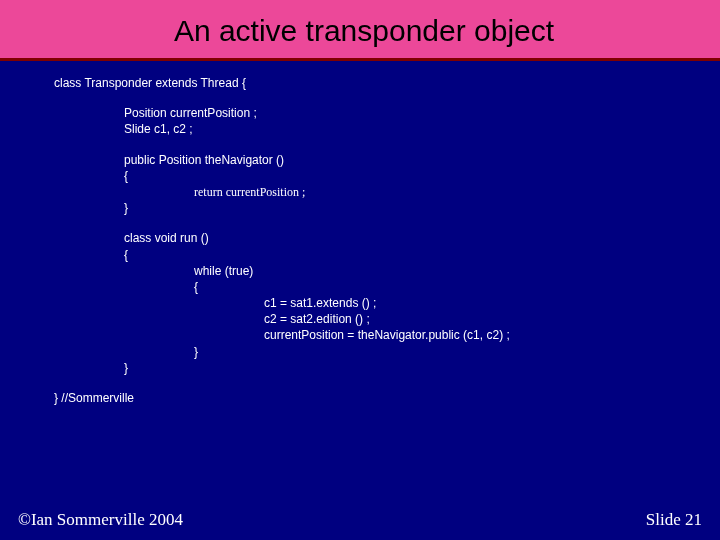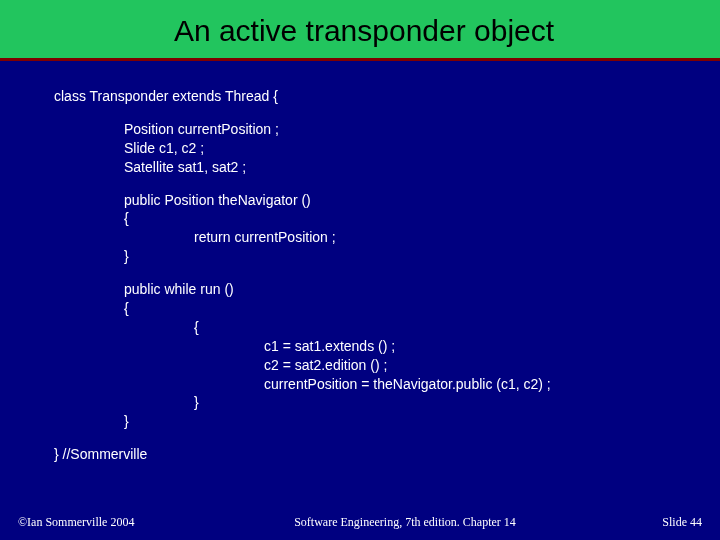--- a/index.html
+++ b/index.html
@@ -3,83 +3,84 @@
 <meta charset="utf-8">
 <style>
   * { margin: 0; padding: 0; box-sizing: border-box; }
   html, body { width: 720px; height: 540px; overflow: hidden; }
   body {
     background: #000080;
     font-family: Arial, Helvetica, sans-serif;
     position: relative;
   }
   .title-bar {
-    background: #22c55e;
+    background: #ec4899;
     padding: 14px 0 10px 8px;
     text-align: center;
     border-bottom: 3px solid #800000;
   }
   .title-bar h1 {
     font-size: 30px;
     font-weight: normal;
     color: #000000;
     font-family: Arial, Helvetica, sans-serif;
   }
   .code-area {
     padding: 14px 40px 10px 54px;
     color: #ffffff;
     font-family: Arial, Helvetica, sans-serif;
-    font-size: 14px;
+    font-size: 12px;
     line-height: 1.35;
-    margin-top: 12px;
   }
   .block-indent-1 { padding-left: 70px; }
-  .inner-indent { padding-left: 70px; }
+  .inner-indent { padding-left: 70px; font-family: Liberation Serif, serif; }
   .run-indent-1 { padding-left: 70px; }
   .run-indent-2 { padding-left: 140px; }
   .spacer { height: 14px; }
   .footer {
     position: absolute;
     bottom: 10px;
     left: 0;
     right: 0;
     display: flex;
     justify-content: space-between;
     padding: 0 18px;
     color: #ffffff;
     font-family: "Times New Roman", Times, serif;
-    font-size: 12px;
+    font-size: 17px;
   }
   .footer .center { text-align: center; flex: 1; }
   .footer .left { width: 170px; text-align: left; }
   .footer .right { width: 80px; text-align: right; }
 </style>
 </head>
 <body>
 
 <div class="title-bar">
   <h1>An active transponder object</h1>
 </div>
 
 <div class="code-area">
   <div>class Transponder extends Thread {</div>
   <div class="spacer"></div>
   <div class="block-indent-1">Position currentPosition ;</div>
   <div class="block-indent-1">Slide c1, c2 ;</div>
-  <div class="block-indent-1">Satellite sat1, sat2 ;</div>
   <div class="spacer"></div>
   <div class="block-indent-1">public Position theNavigator ()</div>
   <div class="block-indent-1">{</div>
   <div class="block-indent-1">
     <div class="inner-indent">return currentPosition ;</div>
   </div>
   <div class="block-indent-1">}</div>
   <div class="spacer"></div>
-  <div class="block-indent-1">public while run ()</div>
+  <div class="block-indent-1">class void run ()</div>
   <div class="block-indent-1">{</div>
+  <div class="block-indent-1">
+    <div class="run-indent-1">while (true)</div>
+  </div>
   <div class="block-indent-1">
     <div class="run-indent-1">{</div>
   </div>
   <div class="block-indent-1">
     <div class="run-indent-2">c1 = sat1.extends () ;</div>
   </div>
   <div class="block-indent-1">
     <div class="run-indent-2">c2 = sat2.edition () ;</div>
   </div>
   <div class="block-indent-1">
@@ -88,15 +89,14 @@
   <div class="block-indent-1">
     <div class="run-indent-1">}</div>
   </div>
   <div class="block-indent-1">}</div>
   <div class="spacer"></div>
   <div>} //Sommerville</div>
 </div>
 
 <div class="footer">
   <div class="left">©Ian Sommerville 2004</div>
-  <div class="center">Software Engineering, 7th edition. Chapter 14</div>
-  <div class="right">Slide 44</div>
+  <div class="right">Slide 21</div>
 </div>
 
 </body></html>

